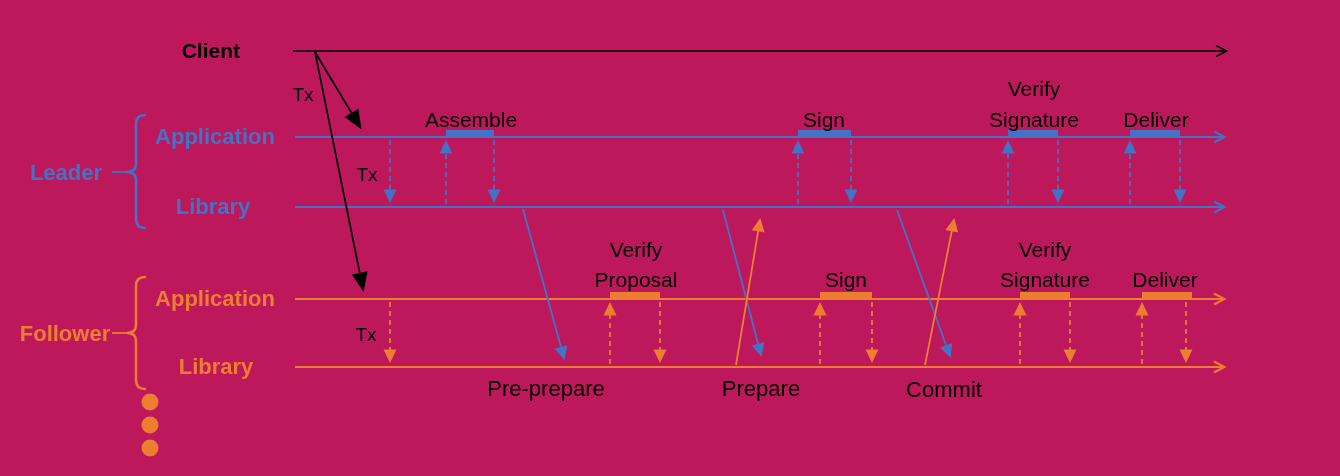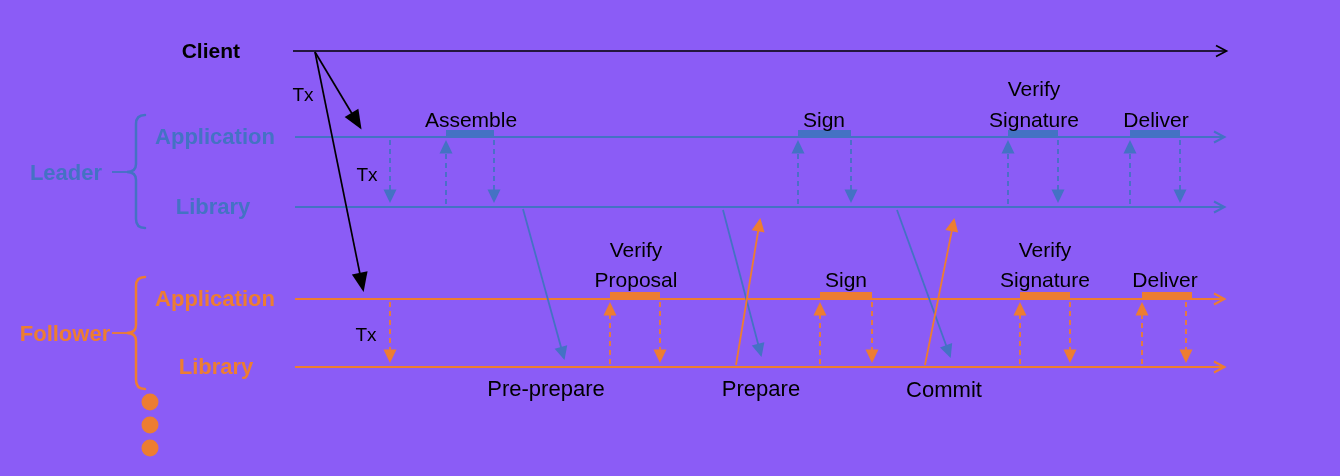--- a/index.html
+++ b/index.html
@@ -1,21 +1,21 @@
 <!DOCTYPE html>
 <html style="--blue: #4472C4; --orange: #ED7D31; --black: #000000;"><head>
 <meta charset="utf-8">
 <style>
   html,body{margin:0;padding:0;background:#ffffff;}
   :root{
     --blue:#4472C4;
     --orange:#ED7D31;
     --black:#000000;
   }
-  .diagram-wrap{width:1340px;height:476px;position:relative;background:#8b5cf6;overflow:hidden;}
+  .diagram-wrap{width:1340px;height:476px;position:relative;background:#be185d;overflow:hidden;}
   svg text{font-family:"Liberation Sans", sans-serif;fill:var(--black);}
   .t-client{font-size:21px;font-weight:bold;}
   .t-actor{font-size:22px;font-weight:bold;}
   .t-actor.blue{fill:var(--blue);}
   .t-actor.orange{fill:var(--orange);}
   .t-action{font-size:21px;}
   .t-phase{font-size:22px;}
   .t-tx{font-size:19px;}
   .sb{stroke:var(--blue);}
   .so{stroke:var(--orange);}

